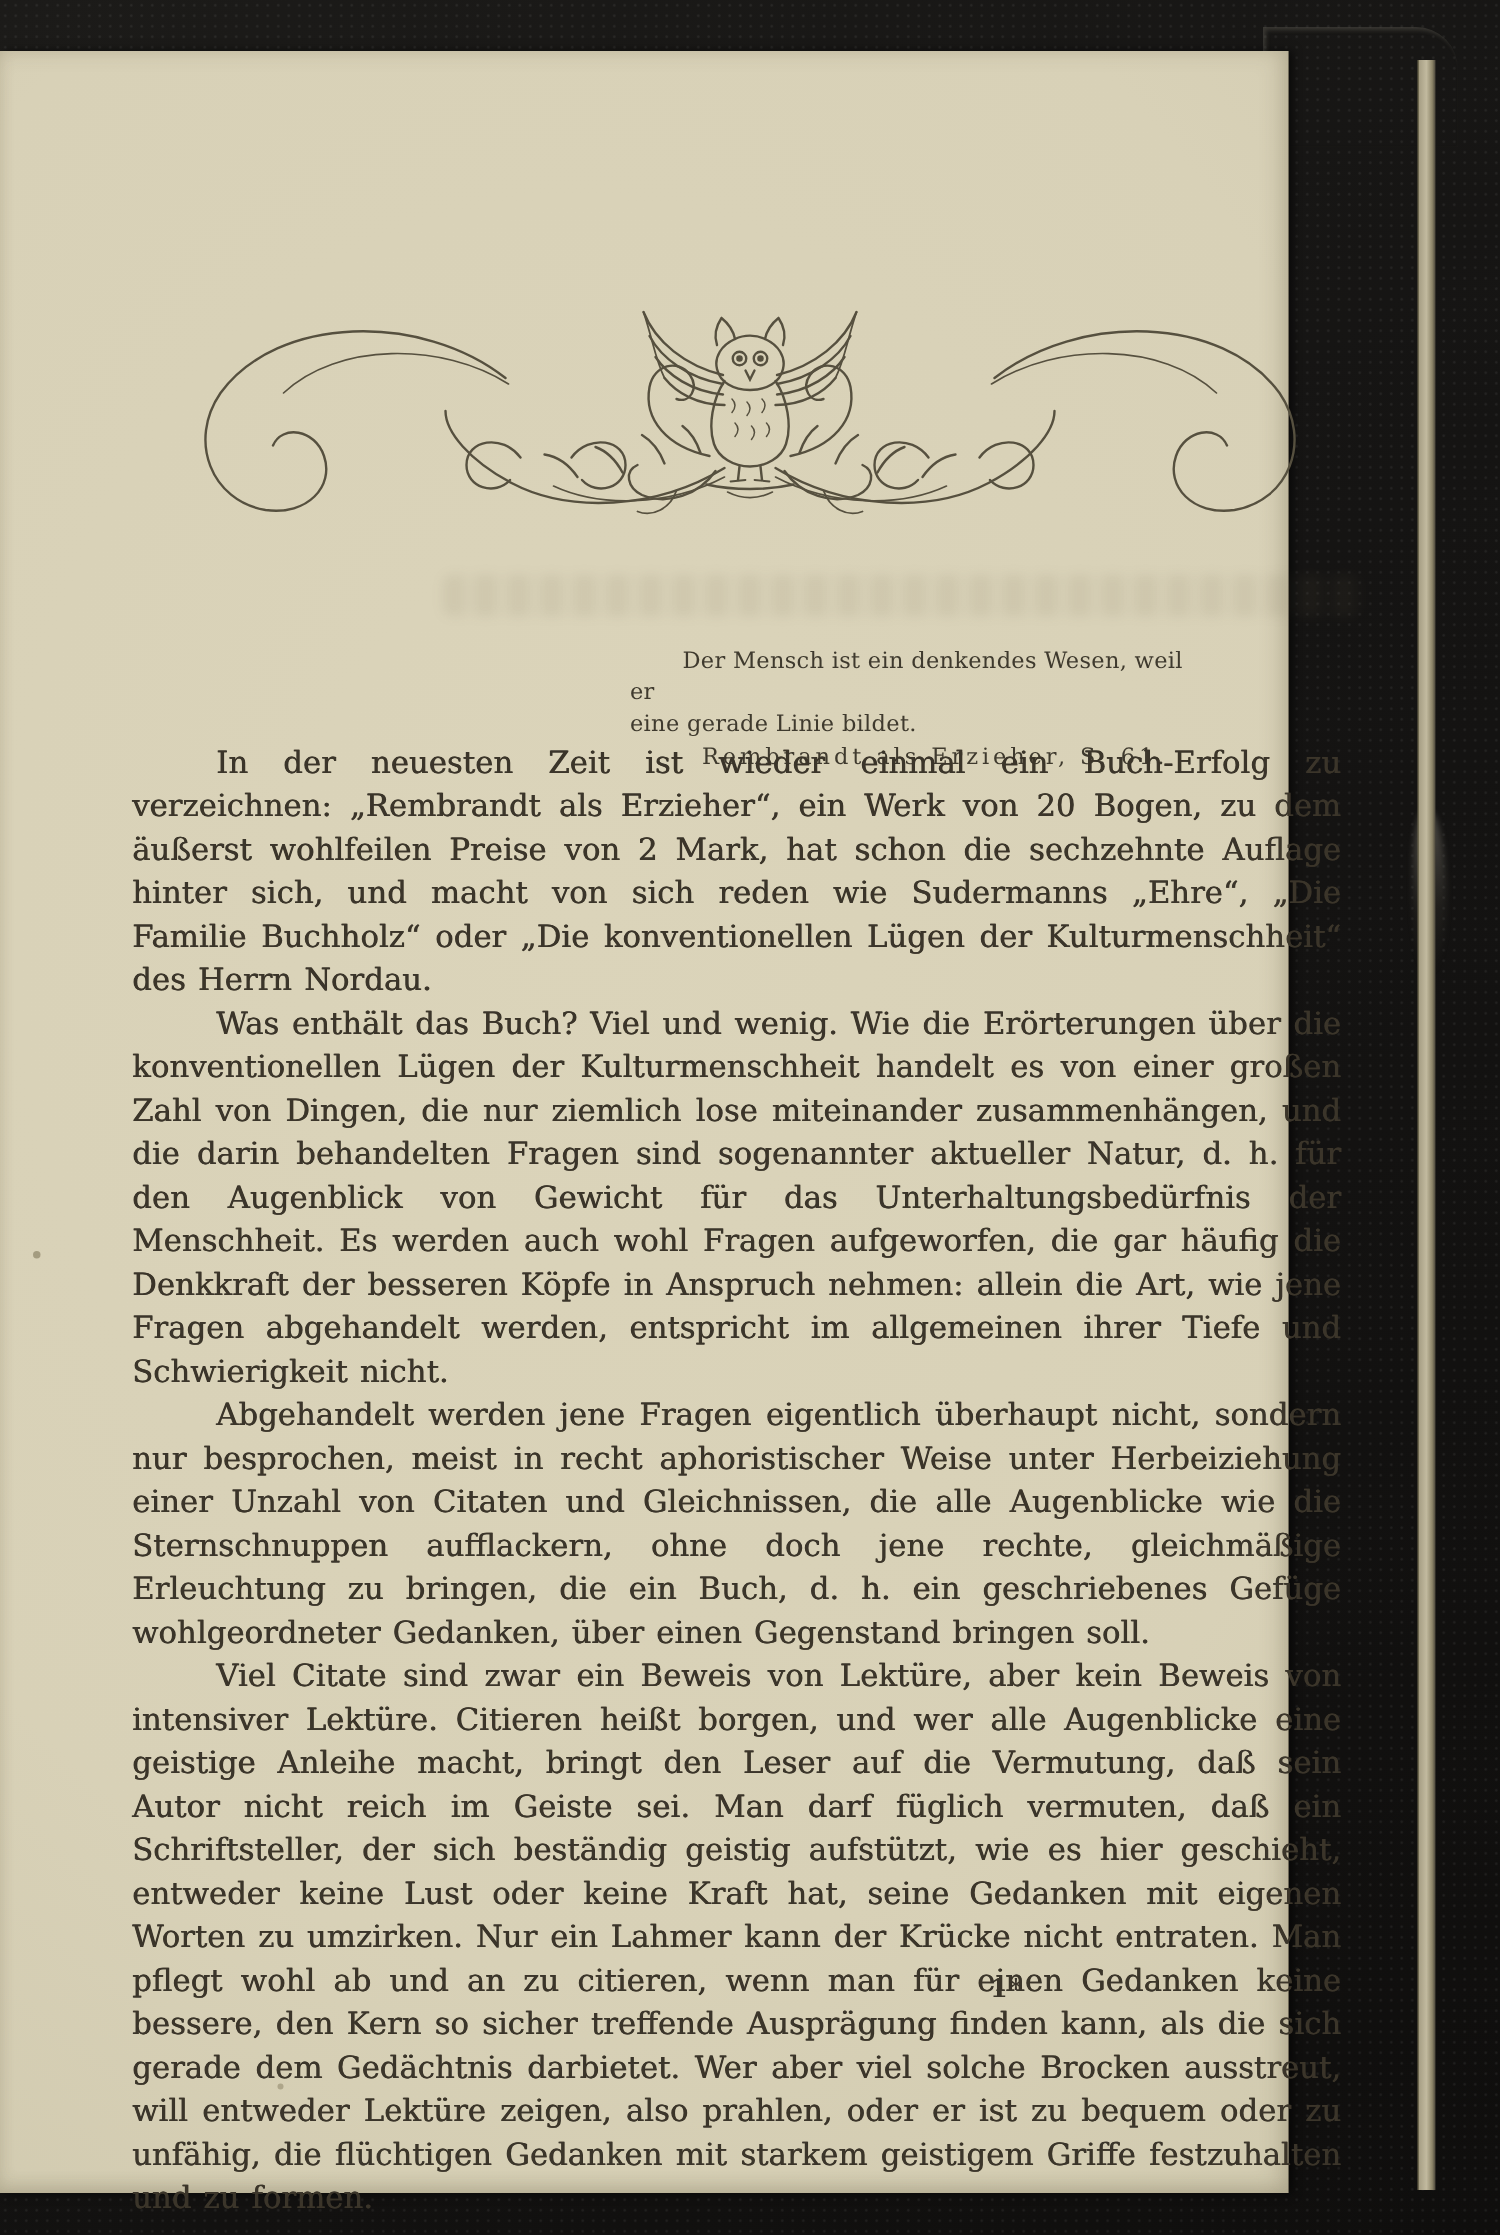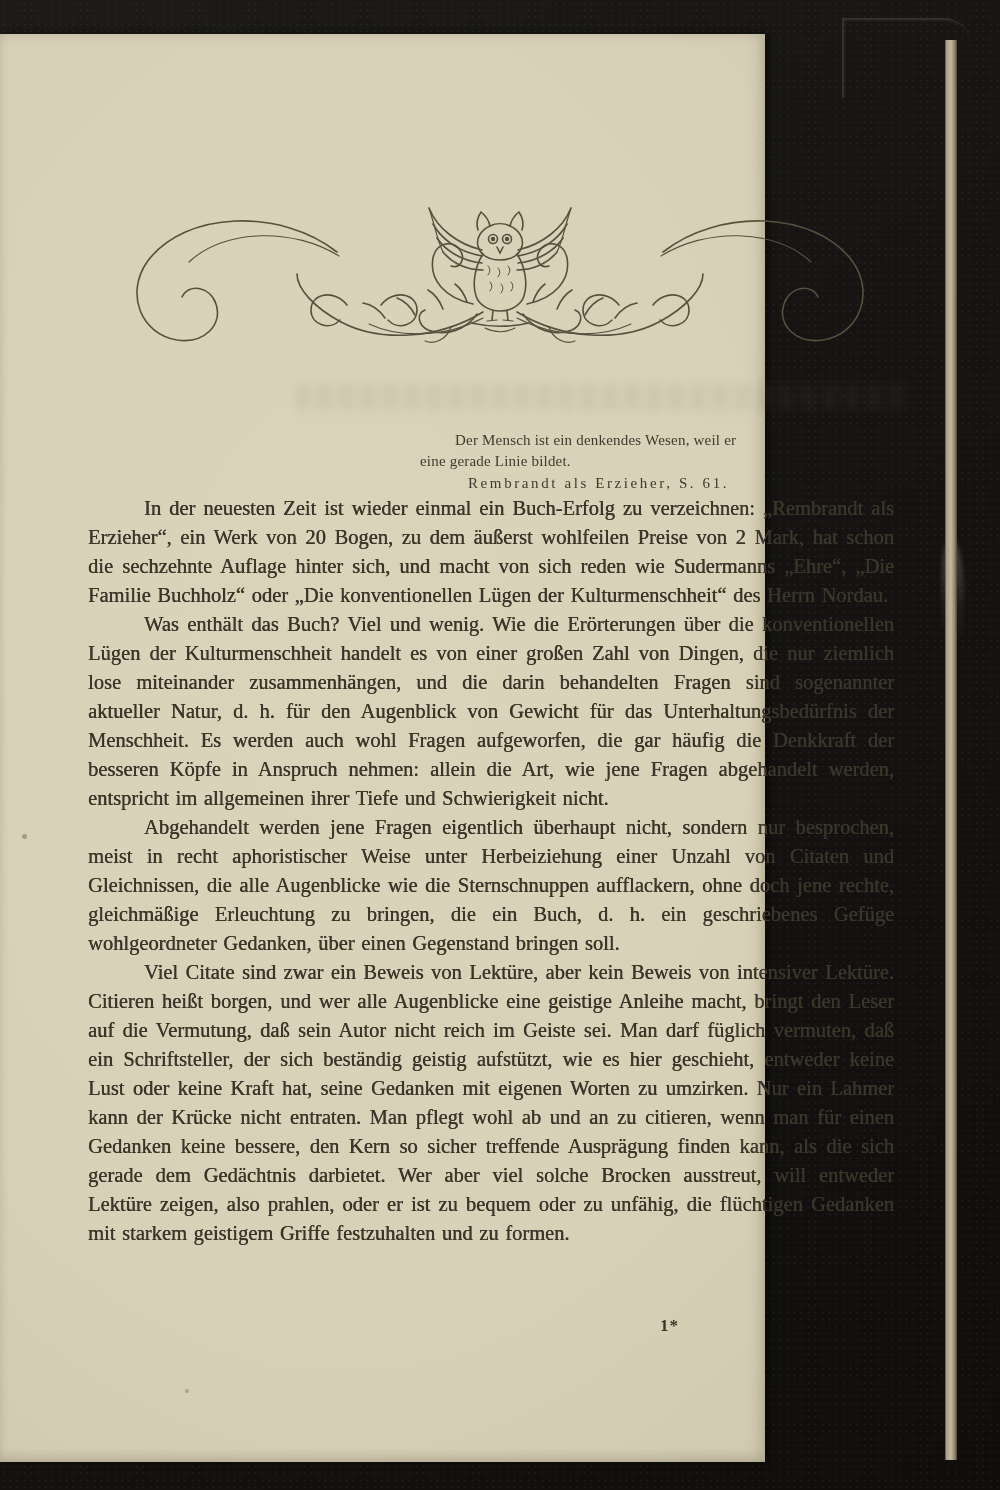--- a/index.html
+++ b/index.html
@@ -25,26 +25,25 @@
     background:linear-gradient(170deg,rgba(190,185,170,0.35),rgba(120,115,100,0.12) 60%,transparent);
     filter:blur(2px);border-radius:40% 60% 50% 50%;
   }
   
   .page-edge{
     position:absolute;left:945px;top:40px;width:11px;height:1420px;
     background:linear-gradient(90deg,#a69e84,#c2ba9f 45%,#8d8569 80%,#4a453a);
     border-left:1px solid #6e684f;
   }
   .page{
-    position:absolute;left:0;top:34px;width:765px;height:1428px;
+    position:absolute;left:0;top:34px;width:859px;height:1428px;
     background:
       radial-gradient(ellipse 120% 90% at 45% 40%, #dbd4ba 0%, #d8d1b7 55%, #cfc8ad 90%, #c6bfa4 100%);
     box-shadow:inset -6px 0 14px rgba(90,80,55,0.18), inset 0 -5px 10px rgba(90,80,55,0.15), 3px 0 6px rgba(0,0,0,0.6);
     color:#3b352a;
-    font-family:Liberation Serif, serif;
   }
   .ornament{
     position:absolute;left:85px;top:158px;width:830px;height:165px;
   }
   .ornament svg{width:100%;height:100%;}
   .ghost-text{
     position:absolute;left:295px;top:349px;width:615px;height:28px;
     background:
       repeating-linear-gradient(90deg, rgba(110,100,75,0.18) 0 14px, rgba(110,100,75,0.05) 14px 22px);
     filter:blur(4px);opacity:0.55;border-radius:6px;

